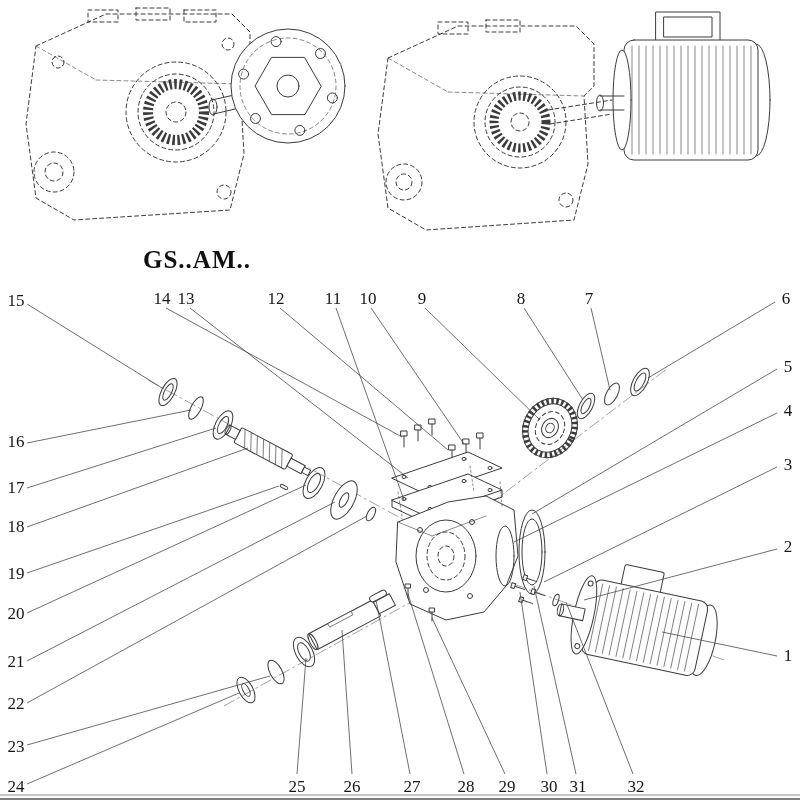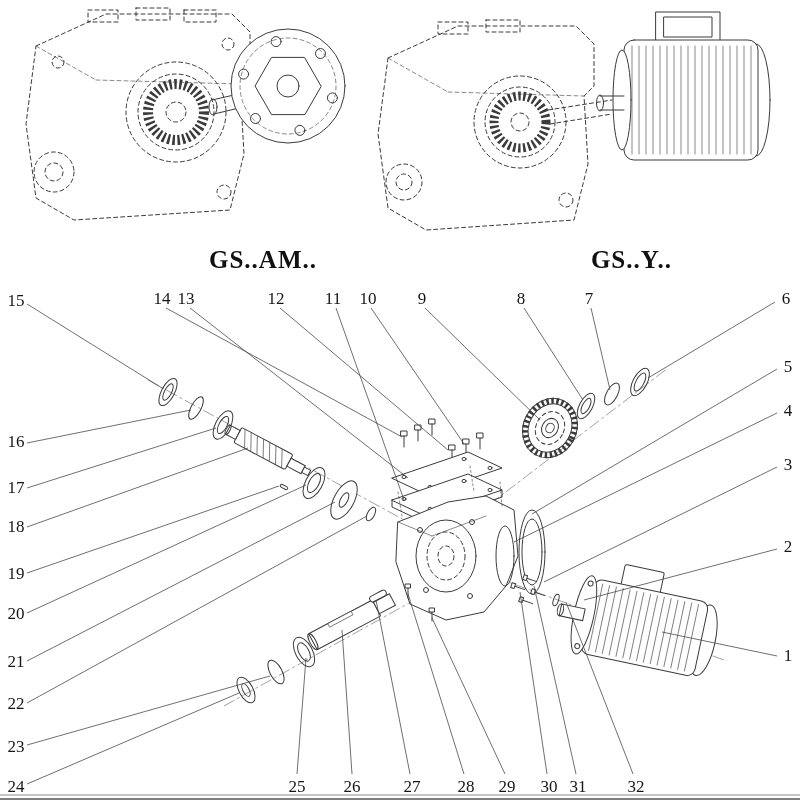--- a/index.html
+++ b/index.html
@@ -8,21 +8,21 @@
   svg{position:absolute;left:0;top:0;}
   .ln{fill:none;stroke:#3b3b3b;stroke-width:1;stroke-linecap:round;stroke-linejoin:round;}
   .thin{stroke-width:.6;}
   .d{stroke-dasharray:4 3;}
   .d2{stroke-dasharray:2 2.5;}
   .wf{fill:#fff;}
   .teeth{fill:none;stroke:#3b3b3b;stroke-dasharray:2.5 2.5;}
   .axis{fill:none;stroke:#8a8a8a;stroke-width:.8;stroke-dasharray:12 3 3 3;}
   .callout-num{font:17px "Liberation Serif",serif;fill:#161616;}
   .leader{stroke:#4a4a4a;stroke-width:.8;}
-  .caption{position:absolute;width:240px;text-align:right;font-weight:700;
+  .caption{position:absolute;width:240px;text-align:center;font-weight:700;
            font-size:25px;letter-spacing:1px;color:#111;}
 </style>
 </head>
 <body>
 
 <div class="stage">
 
 <svg id="diagram" width="800" height="800" viewBox="0 0 800 800">
 
   <g>
@@ -335,15 +335,14 @@
         <text x="636" y="792" text-anchor="middle" class="callout-num">32</text>
       </g>
 
   <g>
     <line x1="0" y1="795" x2="800" y2="795" stroke="#8a8a8a" stroke-width="1"></line>
     <line x1="0" y1="799" x2="800" y2="799" stroke="#555" stroke-width="1.6"></line>
   </g>
 </svg>
 
 <div class="caption" style="left:77px;top:246px">GS..AM..</div>
-<div class="caption" style="left:432px;top:246px">GS..Y..</div>
 
 </div>
 
 </body></html>

